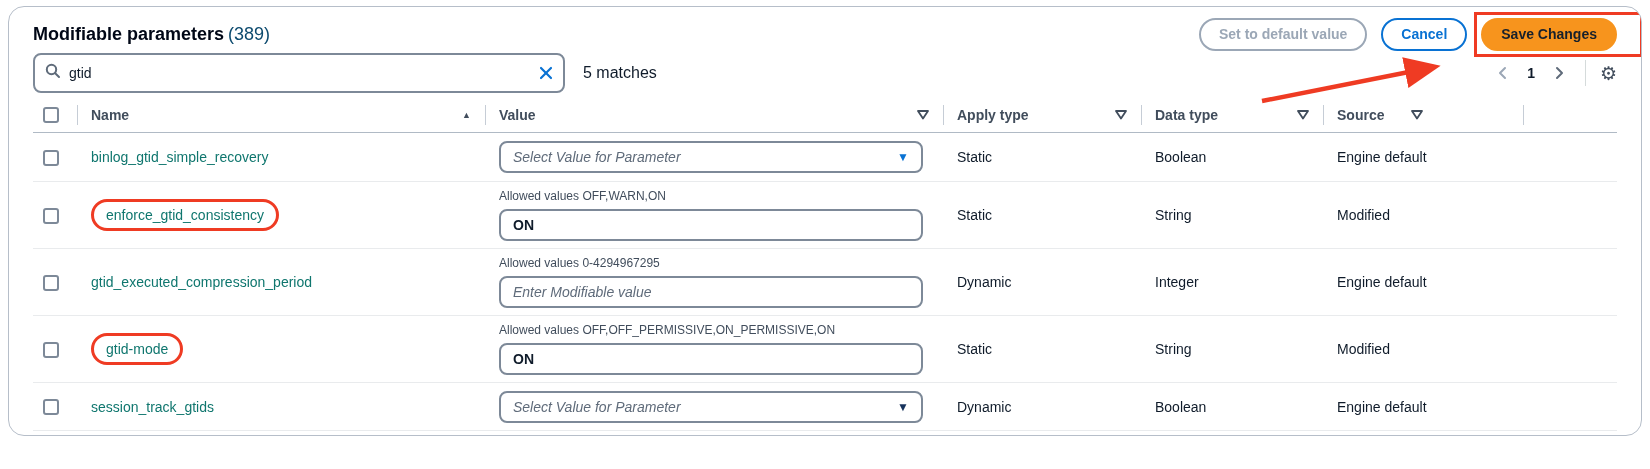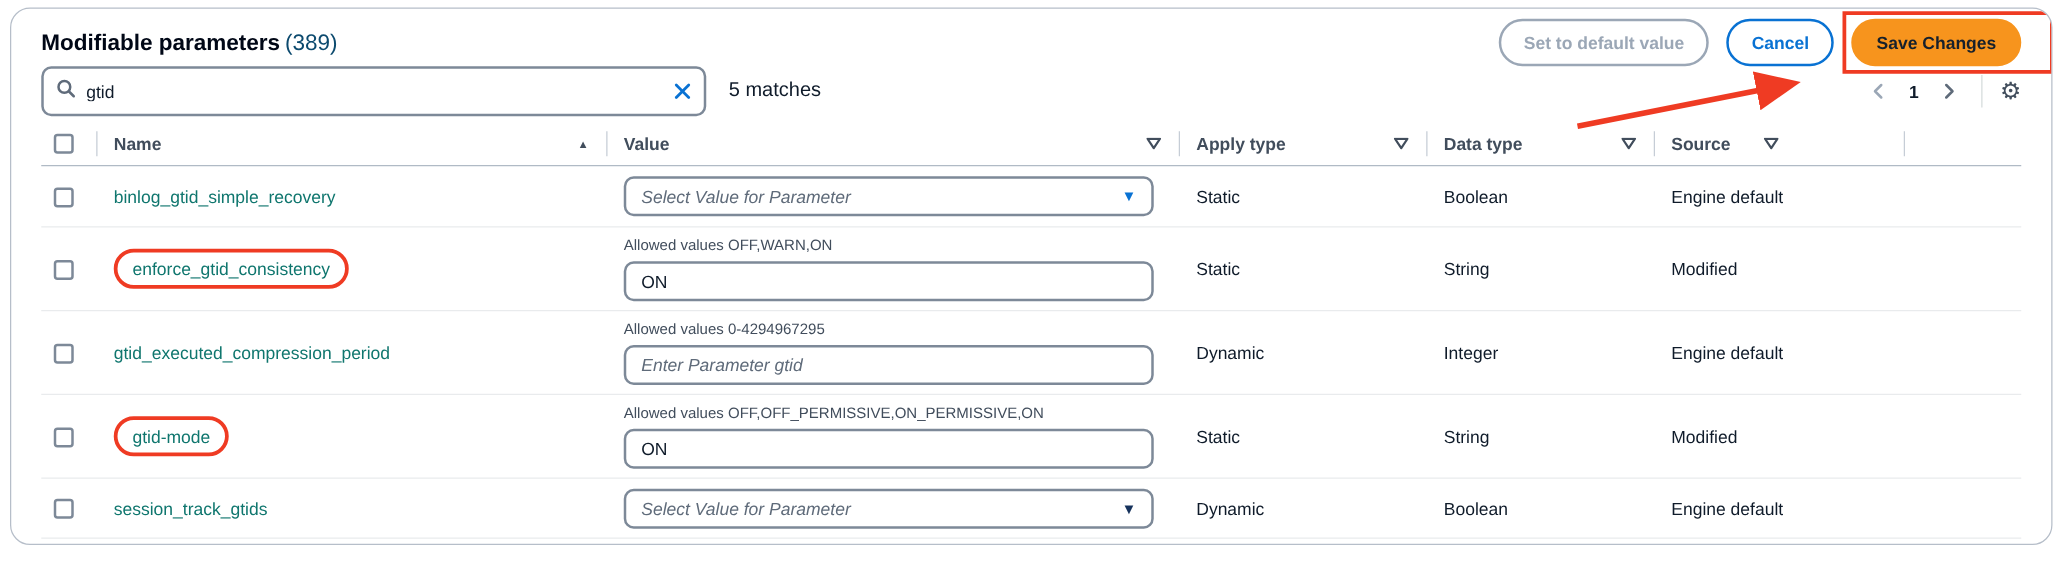--- a/index.html
+++ b/index.html
@@ -13,21 +13,21 @@
     padding:8px 24px 0 24px; overflow:hidden;
   }
 
   
   .title-row { display:flex; justify-content:space-between; align-items:center; height:38px; }
   .page-title { font-size:18px; font-weight:700; color:#000716; }
   .page-title .count { font-weight:400; color:#0c4a6e; margin-left:4px; }
   .actions { display:flex; align-items:center; gap:14px; }
   .btn {
     display:inline-flex; align-items:center; justify-content:center;
-    height:38px; padding:0 18px; border-radius:20px;
+    height:33px; padding:0 18px; border-radius:20px;
     font-size:14px; font-weight:700; background:#fff; cursor:pointer;
     font-family:inherit; white-space:nowrap;
   }
   .btn-disabled { border:2px solid #9ba7b6; color:#9ba7b6; }
   .btn-cancel   { border:2px solid #0972d3; color:#0972d3; }
   .btn-primary  { border:2px solid #f7941d; background:#f7941d; color:#16202c; }
   .save-wrap { position:relative; display:inline-block; }
   .save-annotation {
     position:absolute; left:-7px; top:-6px; bottom:-6px; right:-26px;
     border:3px solid #ef3b23; pointer-events:none;
@@ -82,21 +82,21 @@
   }
 
   .value-stack { display:flex; flex-direction:column; justify-content:center; }
   .allowed { font-size:12px; color:#414d5c; margin-bottom:6px; }
   .widget {
     width:424px; height:32px; border:2px solid #7d8998; border-radius:8px;
     background:#fff; display:flex; align-items:center; padding:0 12px; cursor:pointer;
   }
   .select-widget { justify-content:space-between; }
   .widget .ph { font-size:14px; font-style:italic; color:#5f6b7a; }
-  .widget .val { font-size:14px; color:#0f1b2a; }
+  .widget .val { font-size:14px; color:#0f1b2a;font-weight:bold; }
   .widget .caret { font-size:12px; line-height:1; }
 
   
   .arrow-overlay { position:absolute; left:0; top:0; pointer-events:none; }
 </style>
 </head>
 <body>
 
 <div class="page">
   <div class="card">
@@ -234,21 +234,21 @@
   <div class="trow grid-cols">
     <div class="cell cb-cell">
       <span class="checkbox"></span>
     </div>
     <div class="cell">
       <span class="pname">gtid_executed_compression_period</span>
     </div>
     <div class="cell value-stack">
             <div class="allowed">Allowed values 0-4294967295</div>
             <div class="widget input-widget">
-              <span class="ph">Enter Parameter gtid</span>
+              <span class="ph">Enter Modifiable value</span>
             </div>
           </div>
     <div class="cell">Dynamic</div>
     <div class="cell">Integer</div>
     <div class="cell">Engine default</div>
     <div class="cell"></div>
   </div>
 
   <div class="trow grid-cols">
     <div class="cell cb-cell">

